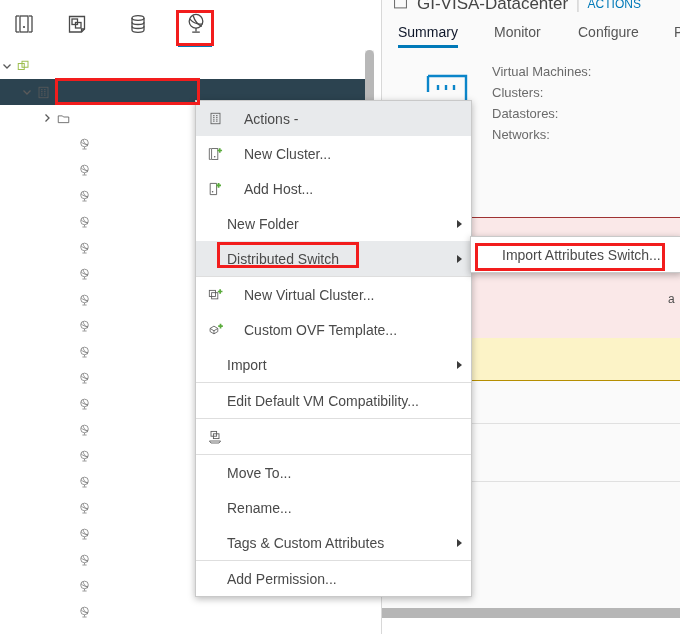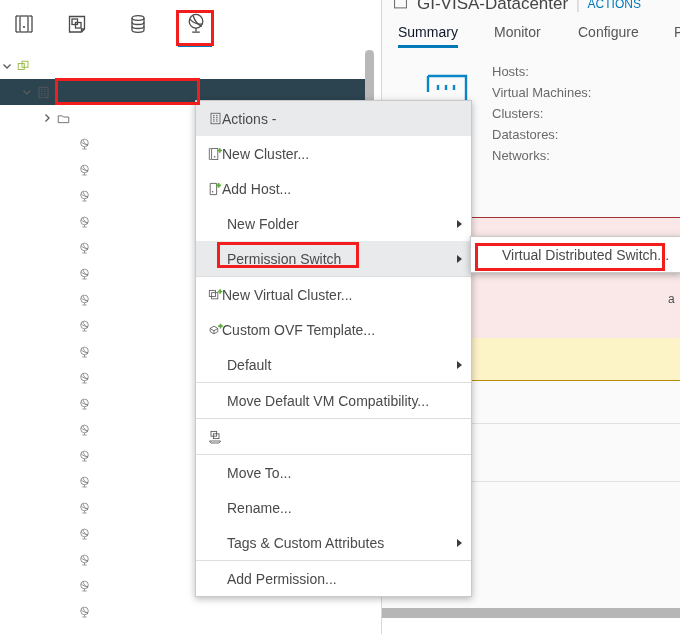--- a/index.html
+++ b/index.html
@@ -66,21 +66,21 @@
   #attr-dash{position:absolute;left:-6px;top:31px;width:10px;height:1px;background:#8a8a8a;}
 
   #rp-hscroll{position:absolute;left:0;bottom:16px;width:299px;height:10px;background:#f0f0f0;}
   #rp-hthumb{position:absolute;left:0;top:0;height:10px;width:299px;background:#b6b6b6;}
   #rp-bottomline{position:absolute;left:0;bottom:0;width:299px;height:16px;background:#fff;}
 
   
   #ctx-menu{position:absolute;left:195px;top:100px;width:275px;background:#fff;border:1px solid #c9c9c9;box-shadow:0 2px 7px rgba(0,0,0,.28);}
   .mi{position:relative;height:35px;display:flex;align-items:center;font-size:14px;color:#4a4a4a;cursor:pointer;box-sizing:border-box;}
   .mi .mico{position:absolute;left:10px;top:50%;transform:translateY(-50%);width:18px;height:18px;display:flex;align-items:center;justify-content:center;}
-  .mi .mtxt{margin-left:26px;white-space:nowrap;}
+  .mi .mtxt{margin-left:48px;white-space:nowrap;}
   .mi.noicon .mtxt{margin-left:31px;}
   .mi .arrow{position:absolute;right:9px;top:50%;transform:translateY(-50%);width:0;height:0;border-left:5px solid #3b3b3b;border-top:4px solid transparent;border-bottom:4px solid transparent;}
   .mi.hl{background:#e8eaec;}
   .sep{height:1px;background:#dedede;}
 
   
   #sub-menu{position:absolute;left:470px;top:236px;width:210px;background:#fff;border:1px solid #c9c9c9;box-shadow:0 2px 7px rgba(0,0,0,.28);}
   #sub-menu .mi{height:35px;}
   #sub-menu .mi .mtxt{margin-left:31px;}
 </style>
@@ -484,21 +484,20 @@
         <svg width="56" height="66" viewBox="0 0 56 66" fill="none" stroke="#0a85c9" stroke-width="2.4">
           <path d="M8 2 H46 V18"></path>
           <path d="M8 2 V18"></path>
           <path d="M18 11 V16"></path>
             <path d="M26 11 V16"></path>
             <path d="M34 11 V16"></path>
           <path d="M46 18 V56 H36"></path>
         </svg>
       </div>
       <div id="rp-stats">
-          <div>Hosts:</div>
           <div>Virtual Machines:</div>
           <div>Clusters:</div>
           <div>Datastores:</div>
           <div>Networks:</div>
         </div>
 
       <div id="alert-banner">
         <div id="alert-text">(2) Hosts</div>
         <div id="alert-text2">a</div>
       </div>
@@ -552,21 +551,21 @@
             <path d="M14.5 2.5 v6 M11.5 5.5 h6" stroke="#5aab3c" stroke-width="2.2"></path>
           </svg>
         </span>
         <span class="mtxt">Add Host...</span>
       </div>
       <div class="mi noicon">
         <span class="mtxt">New Folder</span>
         <span class="arrow"></span>
       </div>
       <div class="mi hl noicon">
-        <span class="mtxt">Permission Switch</span>
+        <span class="mtxt">Distributed Switch</span>
         <span class="arrow"></span>
       </div>
       <div class="sep"></div>
       <div class="mi">
         <span class="mico">
           <svg width="17" height="16" viewBox="0 0 22 20" fill="none" stroke="#5a5a5a" stroke-width="1.1">
             <rect x="3" y="4" width="8" height="8"></rect>
             <rect x="6" y="7" width="8" height="8"></rect>
             <path d="M17 2.5 v6 M14 5.5 h6" stroke="#5aab3c" stroke-width="2.2"></path>
           </svg>
@@ -578,26 +577,26 @@
           <svg width="17" height="16" viewBox="0 0 22 20" fill="none" stroke="#5a5a5a" stroke-width="1.1">
             <path d="M4 8 L9 5 L14 8 L9 11 Z"></path>
             <path d="M4 8 v4 L9 15 v-4"></path>
             <path d="M14 8 v4 L9 15"></path>
             <path d="M17.5 2 v6 M14.5 5 h6" stroke="#5aab3c" stroke-width="2.2"></path>
           </svg>
         </span>
         <span class="mtxt">Custom OVF Template...</span>
       </div>
       <div class="mi noicon">
-        <span class="mtxt">Default</span>
+        <span class="mtxt">Import</span>
         <span class="arrow"></span>
       </div>
       <div class="sep"></div>
       <div class="mi noicon">
-        <span class="mtxt">Move Default VM Compatibility...</span>
+        <span class="mtxt">Edit Default VM Compatibility...</span>
       </div>
       <div class="sep"></div>
       <div class="mi">
         <span class="mico">
           <svg width="16" height="16" viewBox="0 0 20 20" fill="none" stroke="#5a5a5a" stroke-width="1.1">
             <rect x="5" y="3" width="7" height="6"></rect>
             <rect x="8" y="6" width="7" height="6"></rect>
             <path d="M3 15 H17 L15 17.5 H5 Z"></path>
           </svg>
         </span>
@@ -614,21 +613,21 @@
         <span class="arrow"></span>
       </div>
       <div class="sep"></div>
       <div class="mi noicon">
         <span class="mtxt">Add Permission...</span>
       </div>
     </div>
 
   <div id="sub-menu">
       <div class="mi noicon">
-        <span class="mtxt">Virtual Distributed Switch...</span>
+        <span class="mtxt">Import Attributes Switch...</span>
       </div>
     </div>
 
   <div id="highlight-layer">
       <div class="red-box" style="left: 176px; top: 10px; width: 38px; height: 36px; border-color: rgb(242, 29, 29);"></div>
       <div class="red-box" style="left: 55px; top: 78px; width: 145px; height: 27px; border-color: rgb(242, 29, 29);"></div>
       <div class="red-box" style="left: 217px; top: 242px; width: 142px; height: 26px; border-color: rgb(242, 29, 29);"></div>
       <div class="red-box" style="left: 475px; top: 243px; width: 190px; height: 28px; border-color: rgb(242, 29, 29);"></div>
     </div>
 </div>

